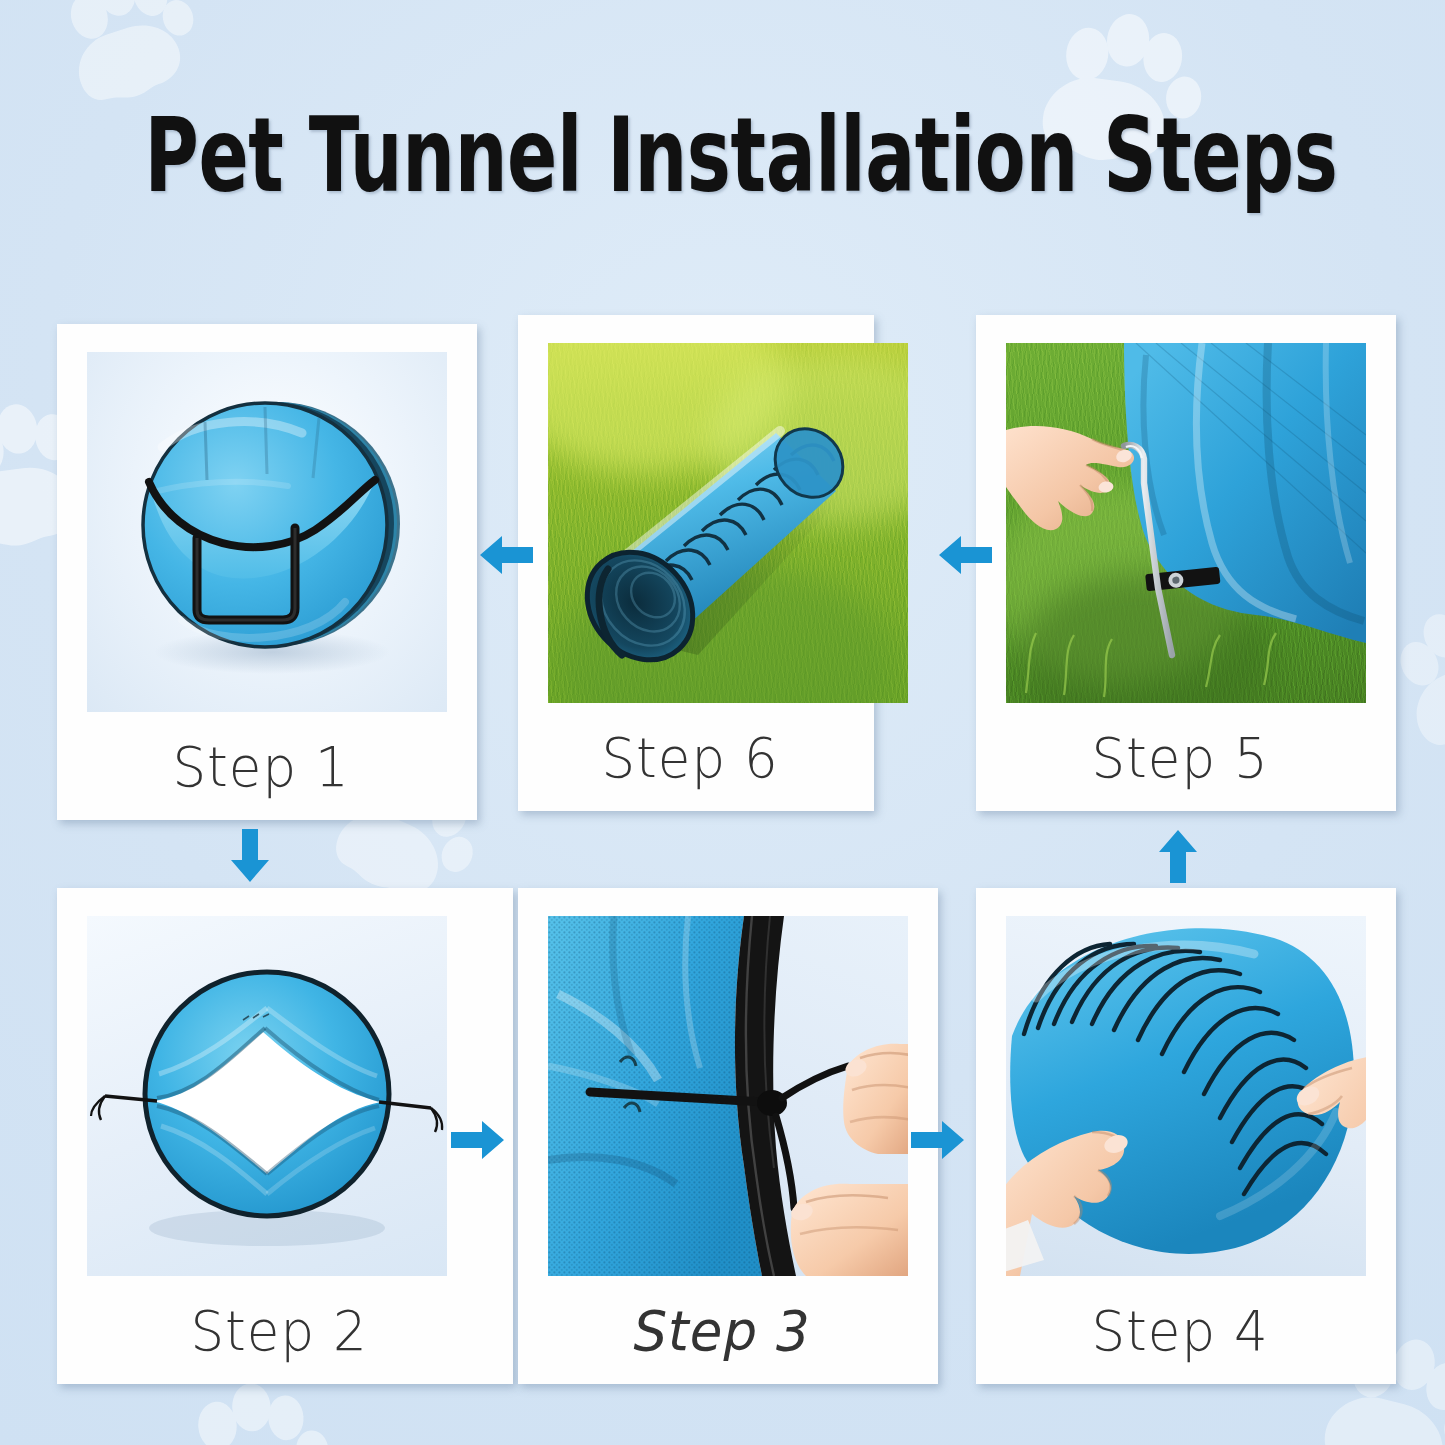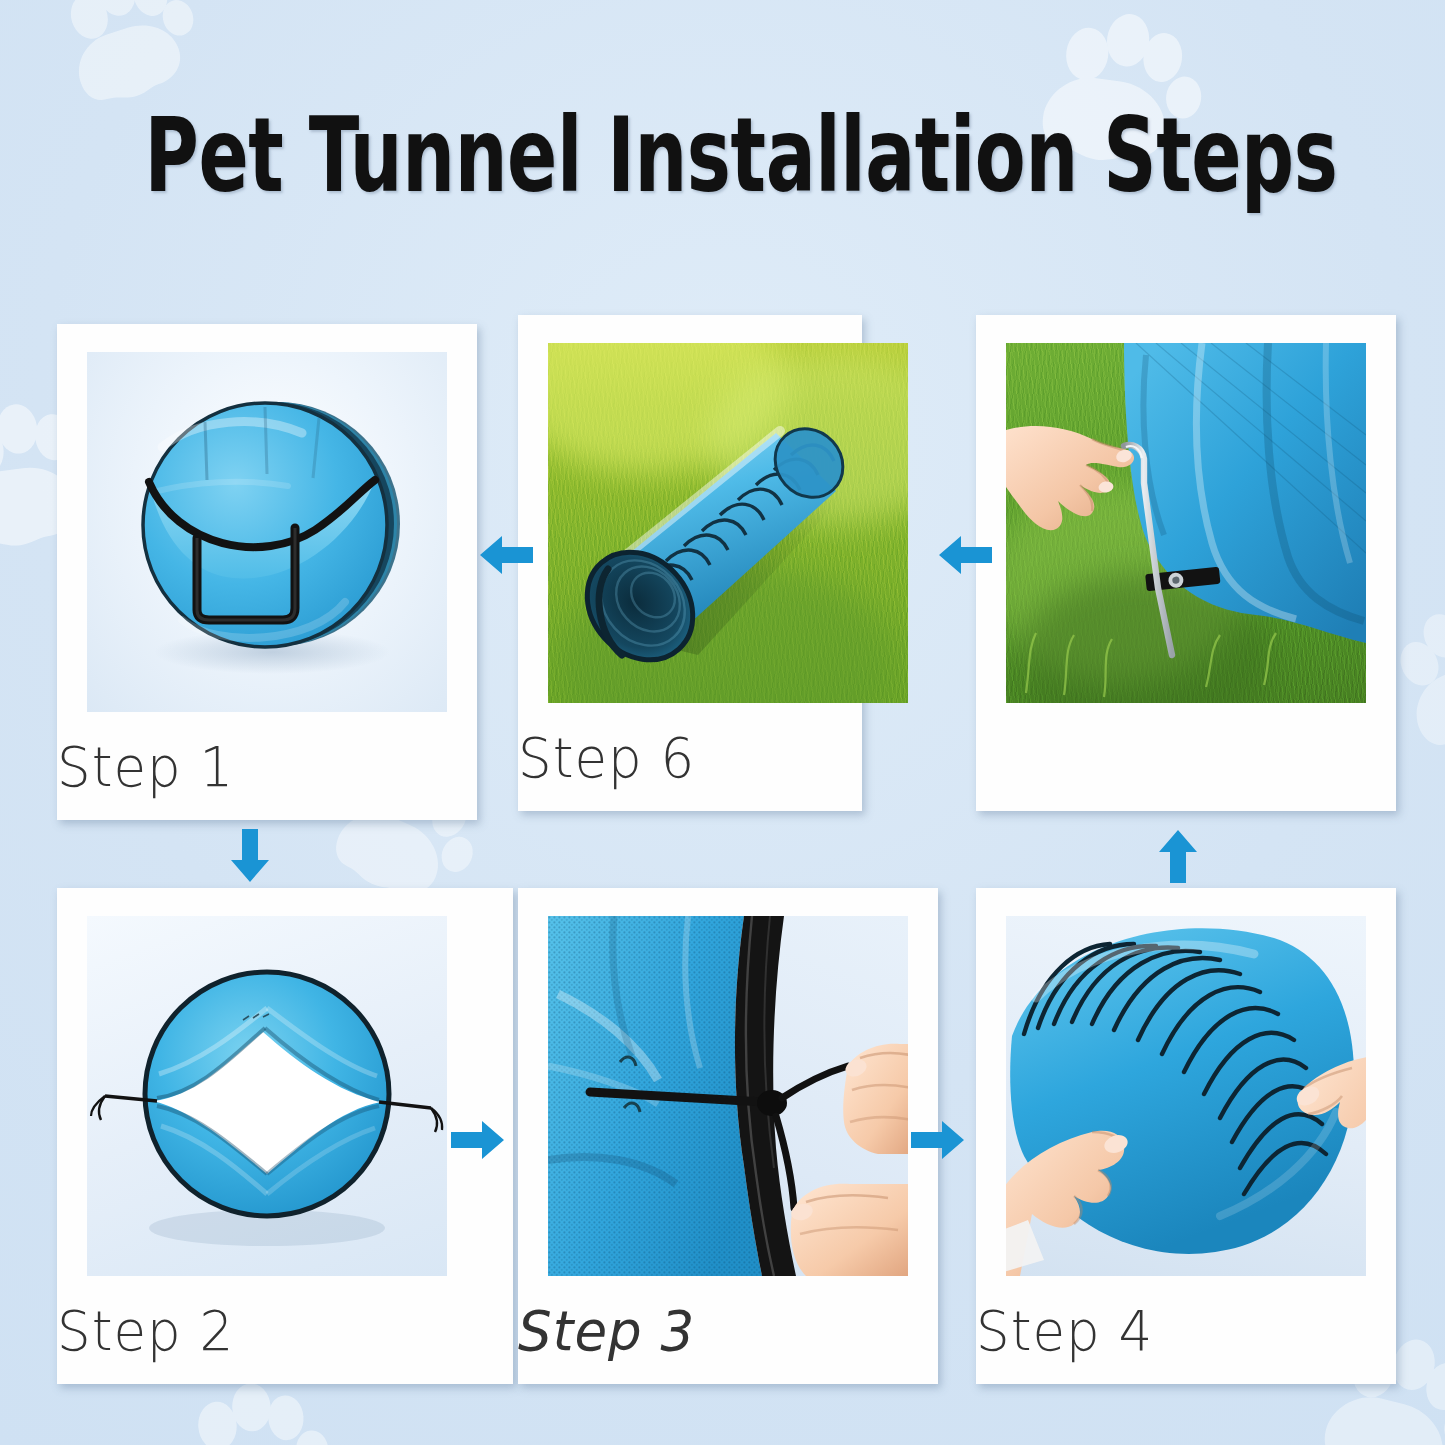--- a/index.html
+++ b/index.html
@@ -32,21 +32,21 @@
     position:absolute;background:#fefefe;
     box-shadow:3px 4px 8px rgba(90,115,145,.35);
   }
   .photo{
     position:absolute;left:30px;top:28px;width:360px;height:360px;
     overflow:hidden;background:#e9f1fa;
     box-shadow:inset 0 0 0 1px rgba(150,175,200,.35);
   }
   .caption{
     position:absolute;left:0;right:12px;bottom:0;height:108px;
-    display:flex;align-items:center;
+    display:flex;align-items:center;justify-content:center;
     font-family:"DejaVu Sans","Liberation Sans",sans-serif;
     font-weight:300;font-size:53px;color:#2e2e2e;letter-spacing:1px;
     -webkit-text-stroke:0;
   }
   .caption span{
     font-weight:100;
     transform:scaleY(1.04);
     color:#333;
   }
 
@@ -211,21 +211,21 @@
 
           <path d="M95 268 C130 296 225 292 258 250" fill="none" stroke="rgba(255,255,255,.18)" stroke-width="8" stroke-linecap="round"></path>
         </svg>
       </div>
     </div>
     <div class="caption">
       <span>Step 1</span>
     </div>
   </div>
 
-  <div class="card" style="left:518px;top:315px;width:344px;height:496px;">
+  <div class="card" style="left:518px;top:315px;width:344px;height:496px;padding-left:12px;">
     <div class="photo">
       <div class="scene bg-grass">
         <div class="grass-tex"></div>
         <div class="grass-spot" style="left:-40px;top:-50px;width:280px;height:180px;background:rgba(225,240,110,.55);"></div>
         <div class="grass-spot" style="right:-60px;top:10px;width:260px;height:170px;background:rgba(215,238,120,.45);"></div>
         <div class="grass-spot" style="left:10px;bottom:-60px;width:340px;height:200px;background:rgba(90,150,45,.45);"></div>
         <svg viewBox="0 0 360 360" width="360" height="360" style="position:absolute;inset:0;">
           <defs>
             <linearGradient id="s6tube" x1="0" y1="0" x2="0.35" y2="1">
               <stop offset="0%" stop-color="#8fd9f5"></stop>
@@ -347,20 +347,23 @@
 
           <g stroke="#9ed050" stroke-width="2.2" fill="none" opacity=".65">
             <path d="M20 350 C24 322 22 306 30 290"></path>
             <path d="M58 352 C62 326 58 308 68 292"></path>
             <path d="M98 354 C102 330 96 312 106 296"></path>
             <path d="M200 344 C206 322 204 306 214 292"></path>
             <path d="M258 342 C264 320 260 304 270 290"></path>
           </g>
         </svg>
       </div>
+    </div>
+    <div class="caption">
+      <span>Step 5</span>
     </div>
   </div>
 
   <div class="card" style="left:57px;top:888px;width:456px;height:496px;">
     <div class="photo">
       <div class="scene bg-studio2">
         <svg viewBox="0 0 360 360" width="360" height="360">
           <defs>
             <radialGradient id="s2ring" cx="42%" cy="34%" r="72%">
               <stop offset="0%" stop-color="#7ad2f0"></stop>

